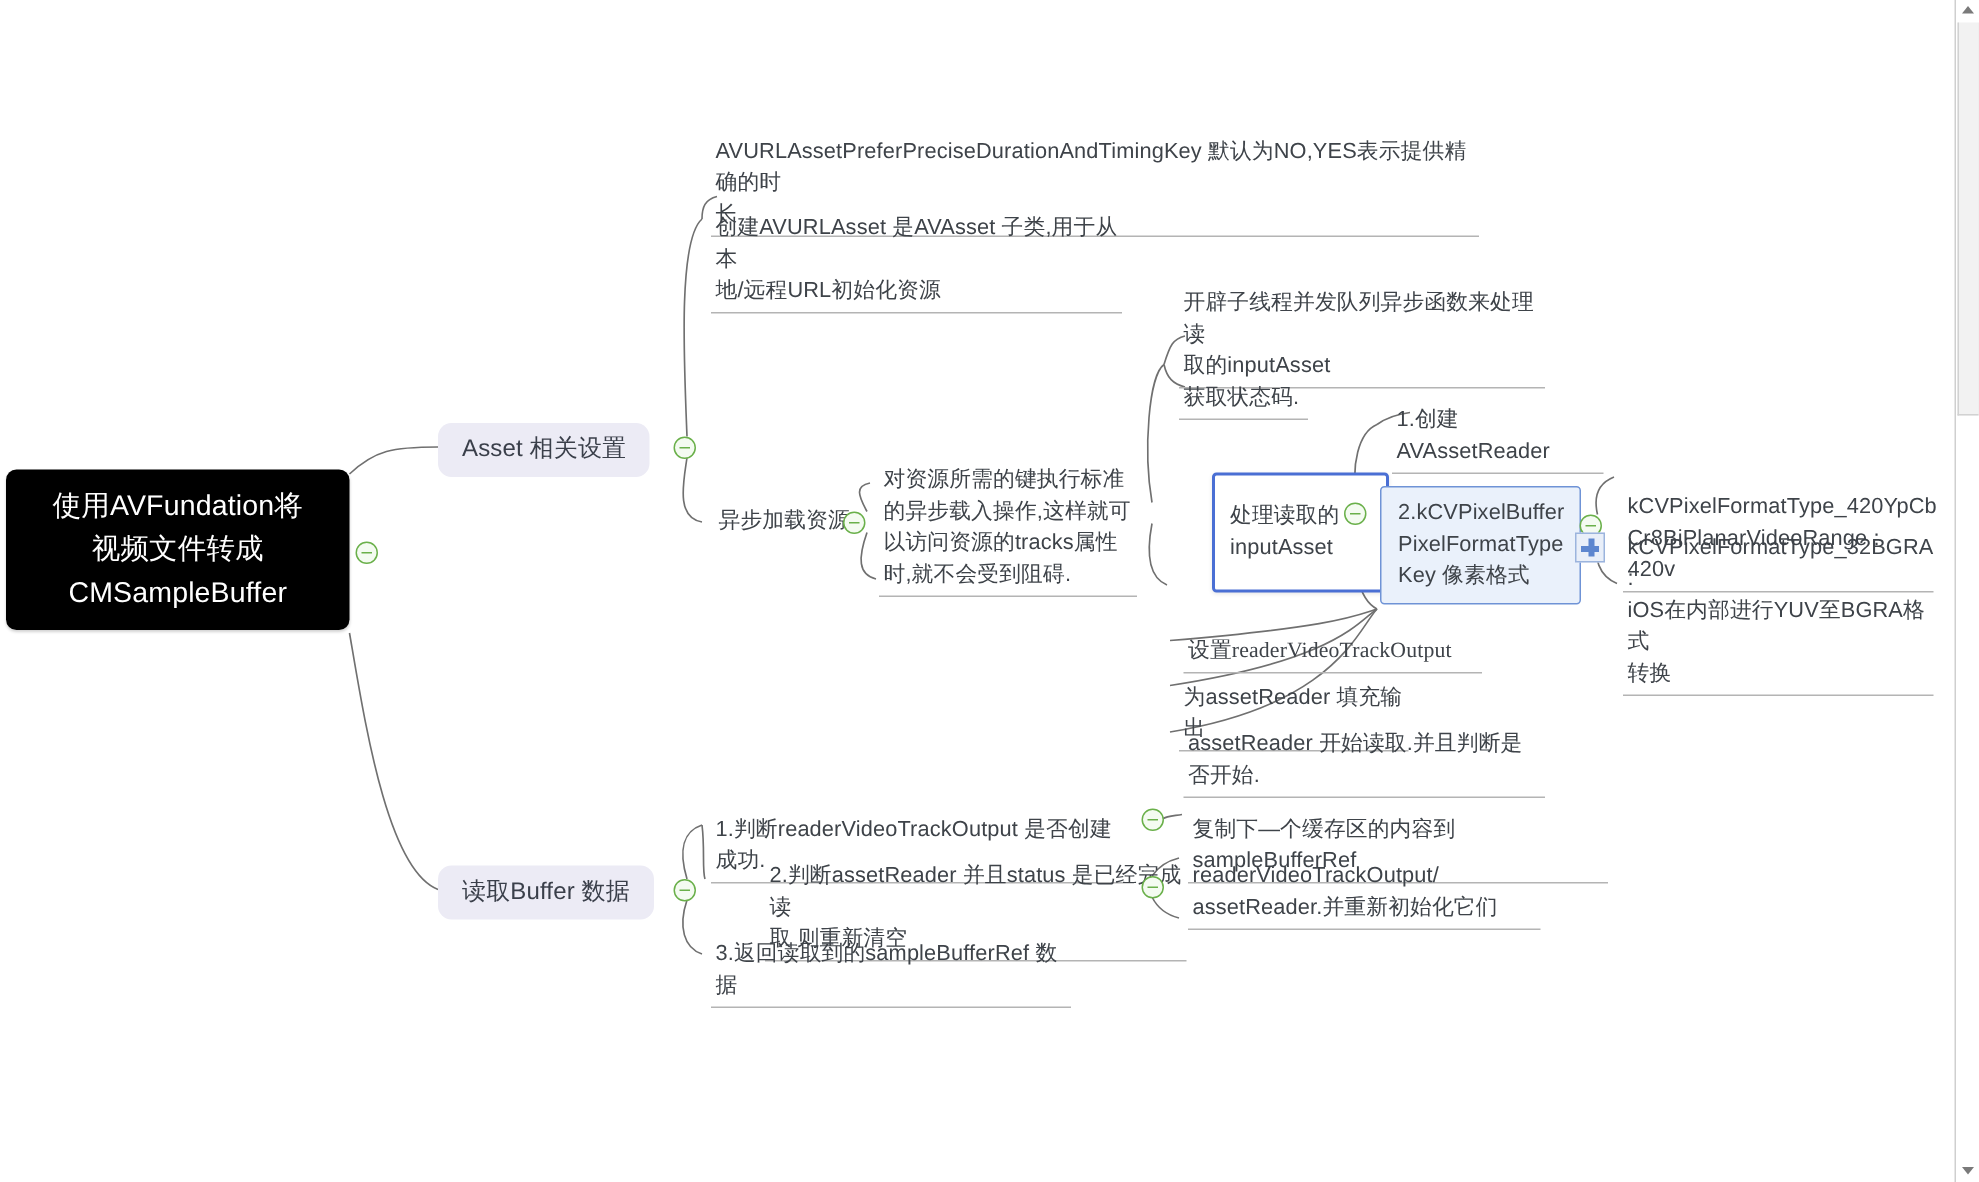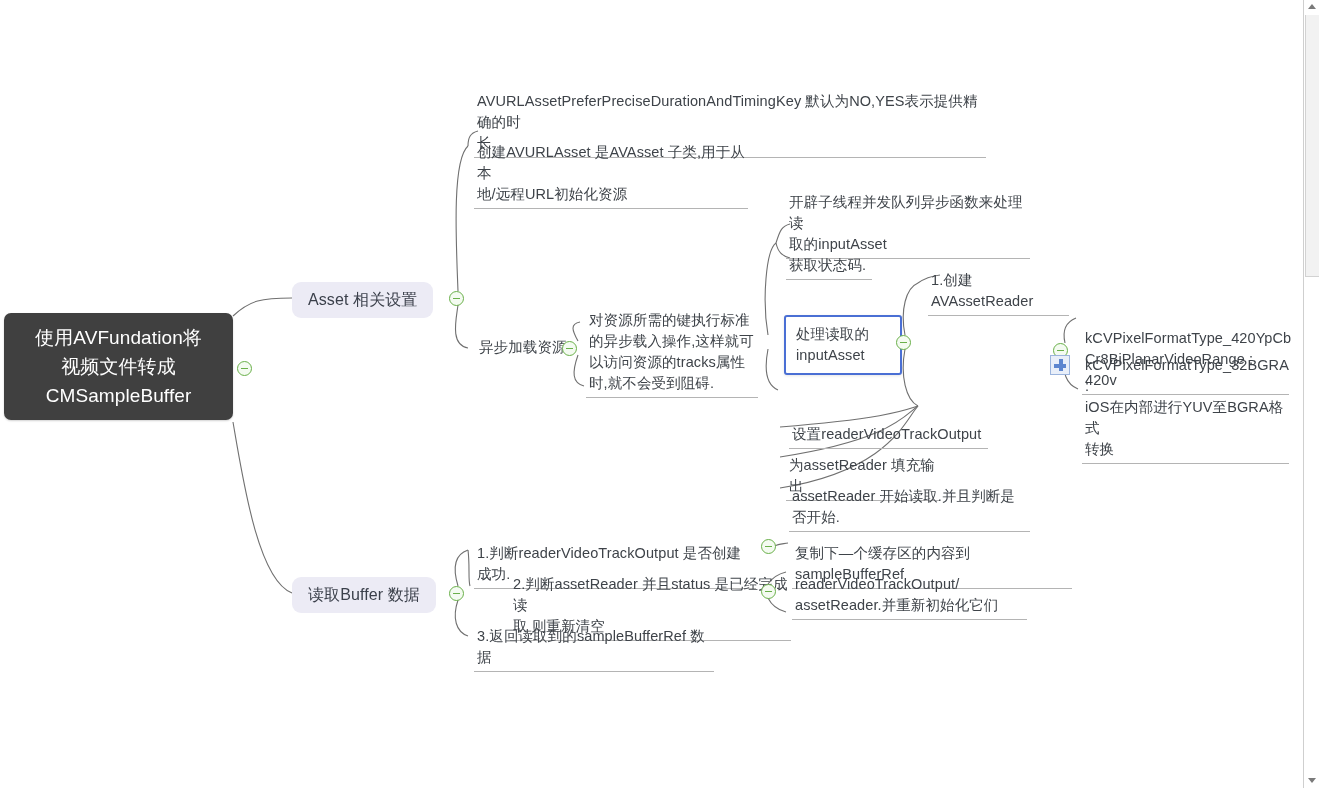--- a/index.html
+++ b/index.html
@@ -23,21 +23,21 @@
   .node {
     position: absolute;
     font-size: 14.5px;
     line-height: 21px;
     color: #3e4349;
     white-space: pre-wrap;
     letter-spacing: 0.1px;
   }
   
   .node.root {
-    background: #404040;
+    background: #000000;
     color: #ffffff;
     border-radius: 7px;
     font-size: 19px;
     line-height: 29px;
     text-align: center;
     padding: 10px 14px;
     box-shadow: 0 1px 2px rgba(0,0,0,0.18);
   }
   
   .node.pill {
@@ -55,22 +55,23 @@
   }
   
   .node.plain {
     padding: 2px 3px 3px 3px;
   }
   
   .node.selected {
     background: #ffffff;
     border: 2px solid #4a6fd4;
     border-radius: 3px;
-    padding: 7px 10px;
+    padding: 17px 10px;
     box-shadow: 0 1px 3px rgba(0,0,0,0.10);
+    margin-left: 24px;
   }
   
   .node.highlight {
     background: #eaf1fb;
     border: 1px solid #6f93d6;
     border-radius: 3px;
     padding: 7px 11px;
   }
   
   .toggle {
@@ -209,31 +210,34 @@
 inputAsset</div>
   <div class="toggle" style="left:896px; top:335px;"></div>
 
   <div class="node leaf" style="left:786px; top:190px; width:244px;">开辟子线程并发队列异步函数来处理读
 取的inputAsset</div>
 
   <div class="node leaf" style="left:786px; top:240px; width:86px;margin-top:13px;">获取状态码.</div>
 
   <div class="node leaf" style="left:928px; top:268px; width:141px;">1.创建AVAssetReader</div>
 
+  <div class="node highlight" style="left:920px; top:324px; width:134px;">2.kCVPixelBuffer
+PixelFormatType
+Key 像素格式</div>
   <div class="toggle" style="left:1053px; top:343px;"></div>
   <div class="plusbtn" style="left:1050px; top:355px;"></div>
 
   <div class="node leaf" style="left:1082px; top:302px; width:207px;margin-top:24px;">kCVPixelFormatType_420YpCb
 Cr8BiPlanarVideoRange : 420v</div>
 
   <div class="node leaf" style="left:1082px; top:353px; width:207px;">kCVPixelFormatType_32BGRA :
 iOS在内部进行YUV至BGRA格式
 转换</div>
 
-  <div class="node leaf" style="left:789px; top:422px; width:199px;">设置readerVideoTrackOutput</div>
+  <div class="node leaf" style="left:789px; top:422px; width:199px;font-family:Liberation Serif, serif;">设置readerVideoTrackOutput</div>
 
   <div class="node leaf" style="left:786px; top:453px; width:153px;">为assetReader 填充输出</div>
 
   <div class="node leaf" style="left:789px; top:484px; width:241px;">assetReader 开始读取.并且判断是否开始.</div>
 
   <div class="node pill" style="left:292px; top:577px;">读取Buffer 数据</div>
   <div class="toggle" style="left:449px; top:586px;"></div>
 
   <div class="node leaf" style="left:474px; top:541px; width:282px;">1.判断readerVideoTrackOutput 是否创建成功.</div>
   <div class="toggle" style="left:761px; top:539px;"></div>

